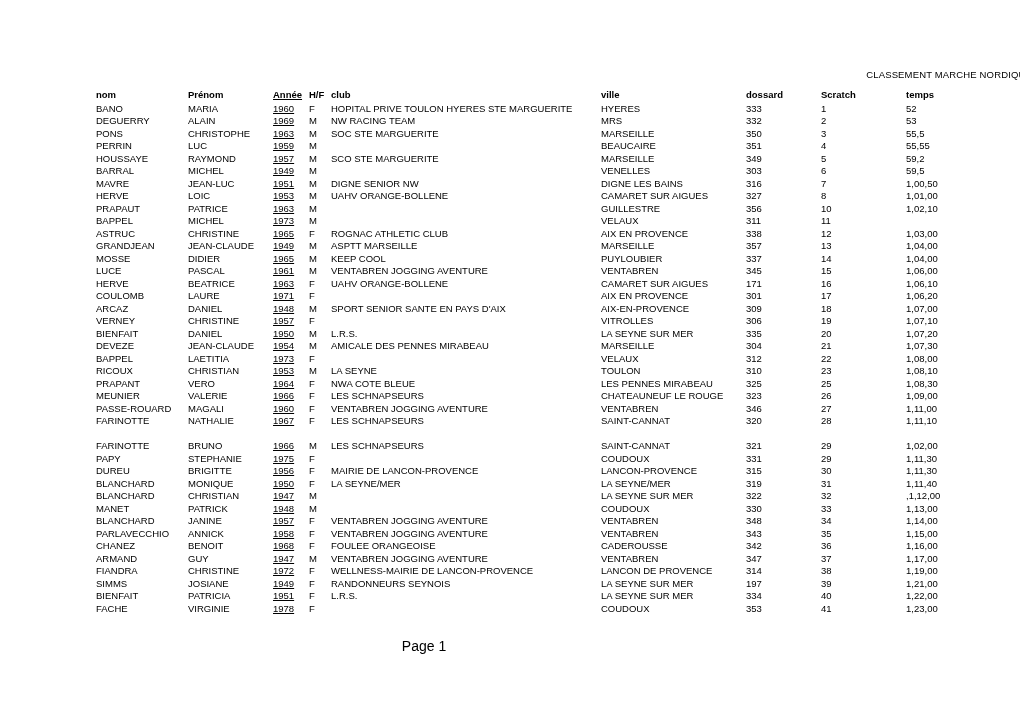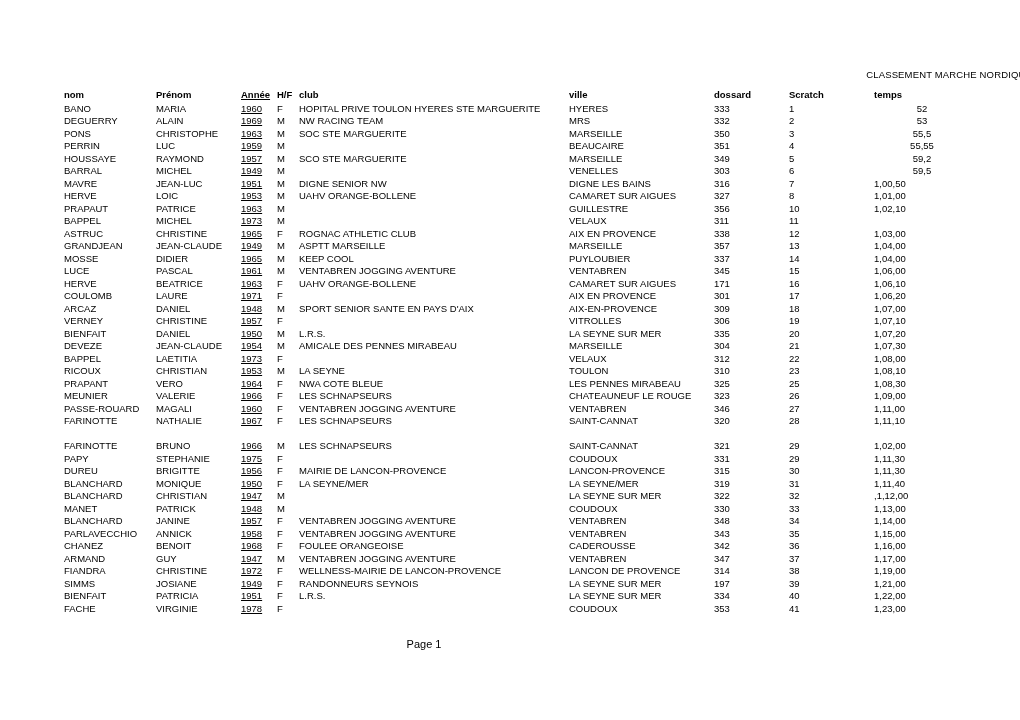--- a/index.html
+++ b/index.html
@@ -38,20 +38,21 @@
     left: 64px;
     top: 89px;
     width: 910px;
   }
   table.grid {
     border-collapse: collapse;
     table-layout: fixed;
     width: 910px;
     font-size: 9.5px;
     line-height: 12.5px;
+    margin-left: 32px;
   }
   table.grid th, table.grid td {
     padding: 0;
     margin: 0;
     border: 0;
     height: 12.5px;
     vertical-align: top;
     white-space: nowrap;
     overflow: visible;
     font-weight: normal;
@@ -74,31 +75,31 @@
 
   td.col-annee, th.col-annee { text-align: right; padding-right: 4px; text-decoration: underline; }
   td.col-hf, th.col-hf { text-align: center; }
   th.col-hf { text-align: left; padding-left: 1px; }
   td.col-dossard { text-align: center; padding-right: 12px; }
   th.col-dossard { text-align: left; padding-left: 4px; }
   td.col-scratch { text-align: center; padding-right: 16px; }
   th.col-scratch { text-align: left; padding-left: 14px; }
   th.col-temps { text-align: left; padding-left: 18px; }
   td.col-temps { text-align: left; padding-left: 18px; }
-  td.col-temps.numeric { text-align: center; padding-left: 0; padding-right: 4px; }
+  td.col-temps.numeric { text-align: left; padding-left: 0; padding-right: 4px; }
 
   tr.spacer-row td { height: 12.5px; }
 
   #page-footer {
     position: absolute;
     left: 0;
     top: 638px;
     width: 848px;
     text-align: center;
-    font-size: 11px;
+    font-size: 14px;
   }
 </style>
 </head>
 <body>
 
 <div id="page">
 
   <div id="doc-title">CLASSEMENT MARCHE NORDIQUE</div>
 
   <div id="table-wrap">

